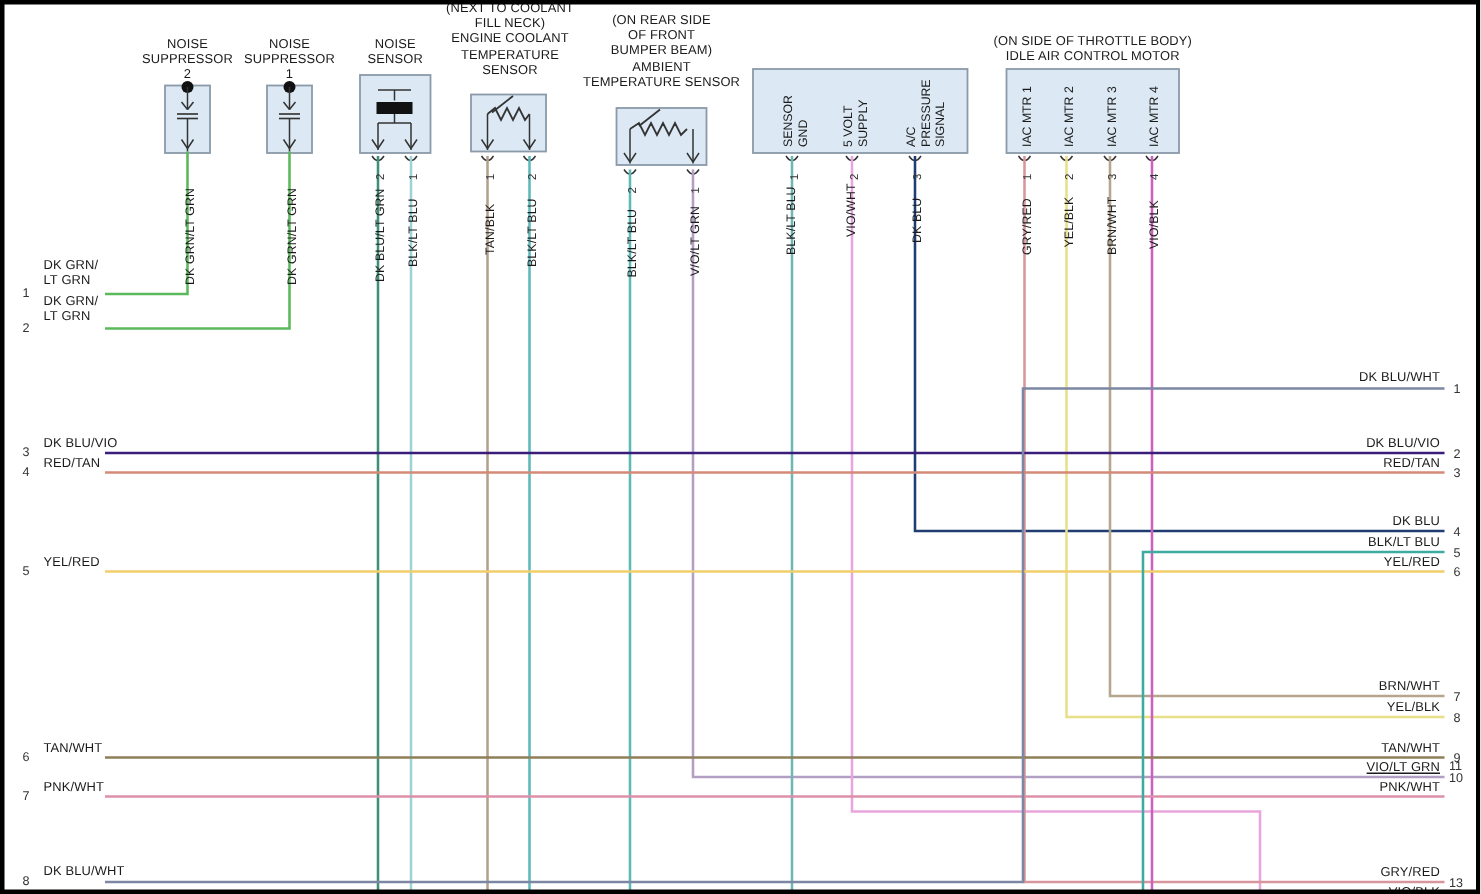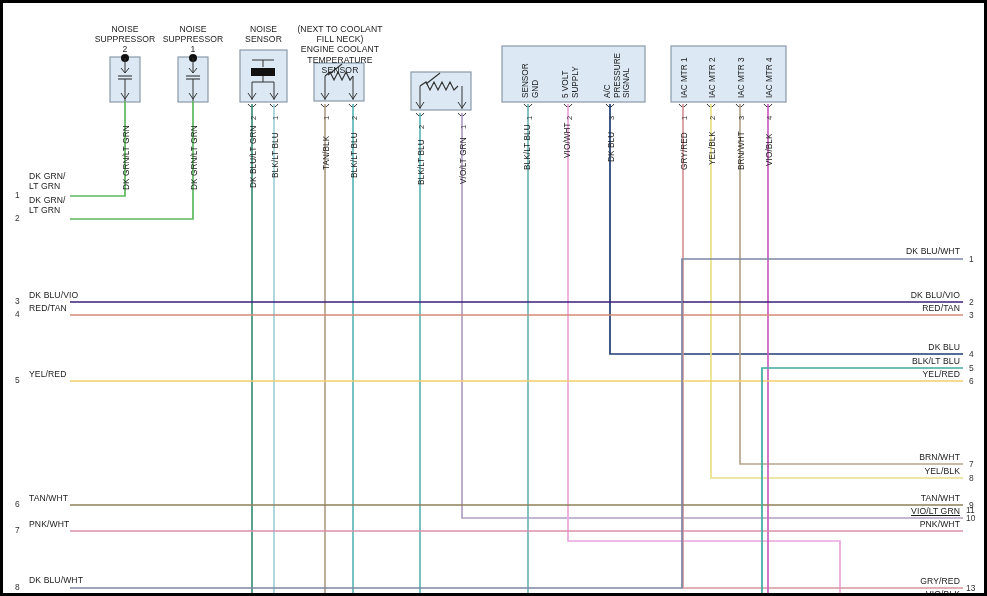--- a/index.html
+++ b/index.html
@@ -199,25 +199,32 @@
   </svg>
 
   <div class="cap-text" style="left:78px; top:24px; width:94px;">NOISE
 SUPPRESSOR
 2</div>
   <div class="cap-text" style="left:146px; top:24px; width:94px;">NOISE
 SUPPRESSOR
 1</div>
   <div class="cap-text" style="left:222px; top:24px; width:83px;">NOISE
 SENSOR</div>
-  <div class="cap-text" style="left:288px; top:24px; width:104px;">(NEXT TO COOLANT
+  <div class="cap-text" style="left:288px; top:0; width:104px;">(NEXT TO COOLANT
 FILL NECK)
 ENGINE COOLANT
 TEMPERATURE
 SENSOR</div>
+  <div class="cap-text" style="left:383px; top:8px; width:116px;">(ON REAR SIDE
+OF FRONT
+BUMPER BEAM)
+AMBIENT
+TEMPERATURE SENSOR</div>
+  <div class="cap-text" style="left:657px; top:22px; width:143px;">(ON SIDE OF THROTTLE BODY)
+IDLE AIR CONTROL MOTOR</div>
 
   <div class="boxlabel" style="left:521px; top:98px;">SENSOR
 GND</div>
   <div class="boxlabel" style="left:561px; top:98px;">5 VOLT
 SUPPLY</div>
   <div class="boxlabel" style="left:603px; top:98px;">A/C
 PRESSURE
 SIGNAL</div>
 
   <div class="boxlabel" style="left:680px; top:98px;">IAC MTR 1</div>

